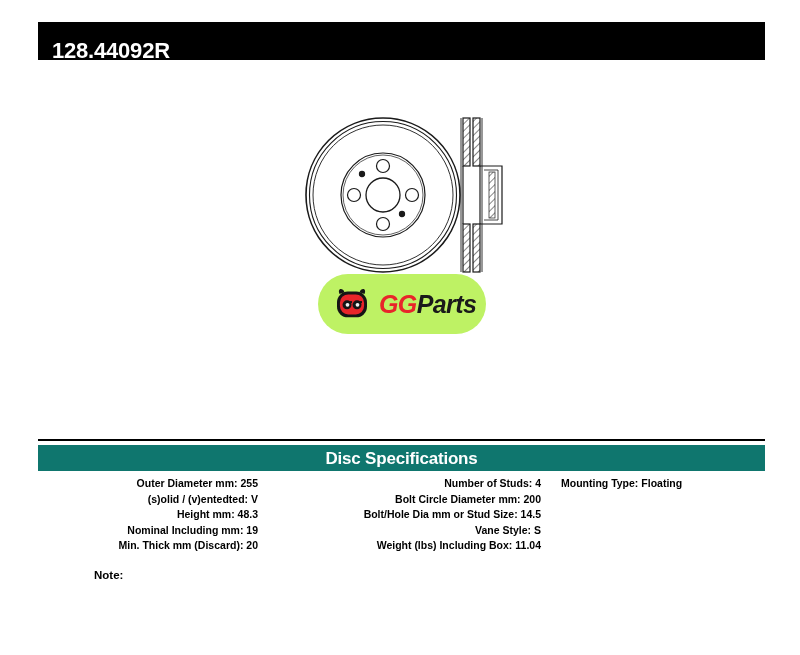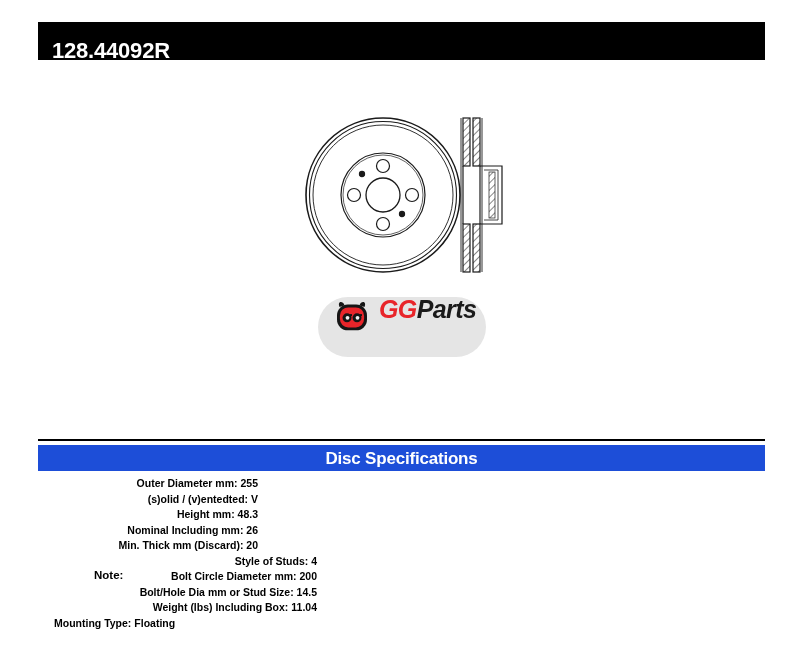--- a/index.html
+++ b/index.html
@@ -57,27 +57,27 @@
   .rotor-drawing {
     position: absolute;
     left: 265px;
     top: 30px;
   }
 
   
   .watermark {
     position: absolute;
     left: 318px;
-    top: 297px;
+    top: 274px;
     width: 168px;
     height: 60px;
-    background: #e5e5e5;
+    background: #bef264;
     border-radius: 30px;
     display: flex;
-    align-items: flex-start;
+    align-items: center;
     padding-left: 14px;
     box-sizing: border-box;
   }
   .wm-mascot {
     width: 40px;
     height: 40px;
     flex: 0 0 auto;
     margin-right: 7px;
   }
   .wm-text {
@@ -101,40 +101,39 @@
     background: #000000;
   }
 
   
   .spec-bar {
     position: absolute;
     left: 38px;
     top: 445px;
     width: 727px;
     height: 26px;
-    background: #1d4ed8;
+    background: #0f766e;
     display: flex;
     align-items: center;
     justify-content: center;
   }
   .spec-bar-title {
     color: #ffffff;
     font-size: 17px;
     font-weight: bold;
     line-height: 1;
     letter-spacing: -0.2px;
   }
 
   .spec-columns {
     position: absolute;
     left: 38px;
     top: 476px;
     width: 727px;
     display: flex;
-    flex-direction: column;
   }
   .spec-col {
     box-sizing: border-box;
   }
   .spec-col-left {
     width: 224px;
     text-align: right;
     padding-right: 4px;
   }
   .spec-col-mid {
@@ -247,28 +246,29 @@
 
 <div class="spec-bar">
   <span class="spec-bar-title">Disc Specifications</span>
 </div>
 
 <div class="spec-columns">
   <div class="spec-col spec-col-left">
     <div class="spec-row"><span>Outer Diameter mm:</span> <span>255</span></div>
     <div class="spec-row"><span>(s)olid / (v)entedted:</span> <span>V</span></div>
     <div class="spec-row"><span>Height mm:</span> <span>48.3</span></div>
-    <div class="spec-row"><span>Nominal Including mm:</span> <span>26</span></div>
+    <div class="spec-row"><span>Nominal Including mm:</span> <span>19</span></div>
     <div class="spec-row"><span>Min. Thick mm (Discard):</span> <span>20</span></div>
   </div>
 
   <div class="spec-col spec-col-mid">
-    <div class="spec-row"><span>Style of Studs:</span> <span>4</span></div>
+    <div class="spec-row"><span>Number of Studs:</span> <span>4</span></div>
     <div class="spec-row"><span>Bolt Circle Diameter mm:</span> <span>200</span></div>
     <div class="spec-row"><span>Bolt/Hole Dia mm or Stud Size:</span> <span>14.5</span></div>
+    <div class="spec-row"><span>Vane Style:</span> <span>S</span></div>
     <div class="spec-row"><span>Weight (lbs) Including Box:</span> <span>11.04</span></div>
   </div>
 
   <div class="spec-col spec-col-right">
     <div class="spec-row"><span>Mounting Type:</span> <span>Floating</span></div>
   </div>
 </div>
 
 <div class="note-line">
   <span>Note:</span>

